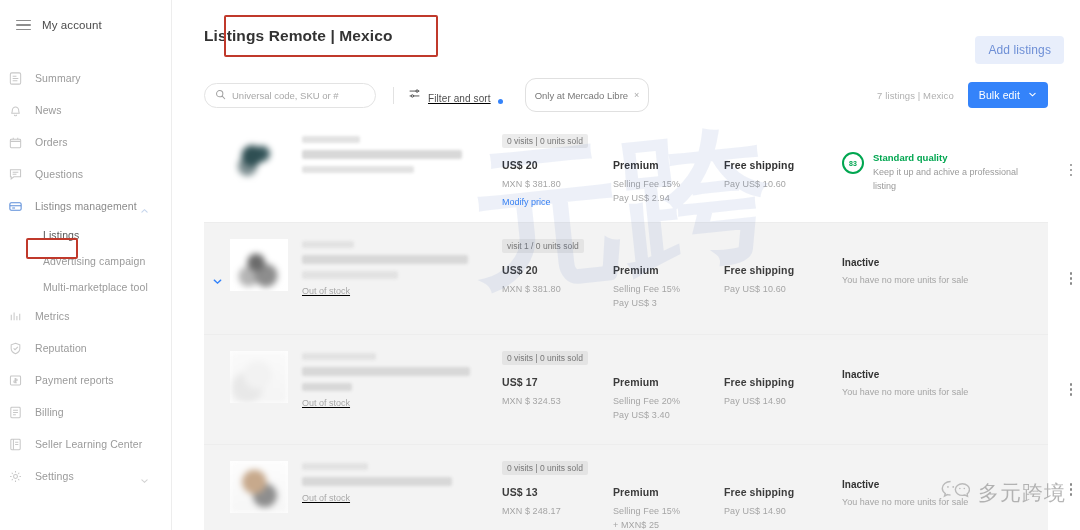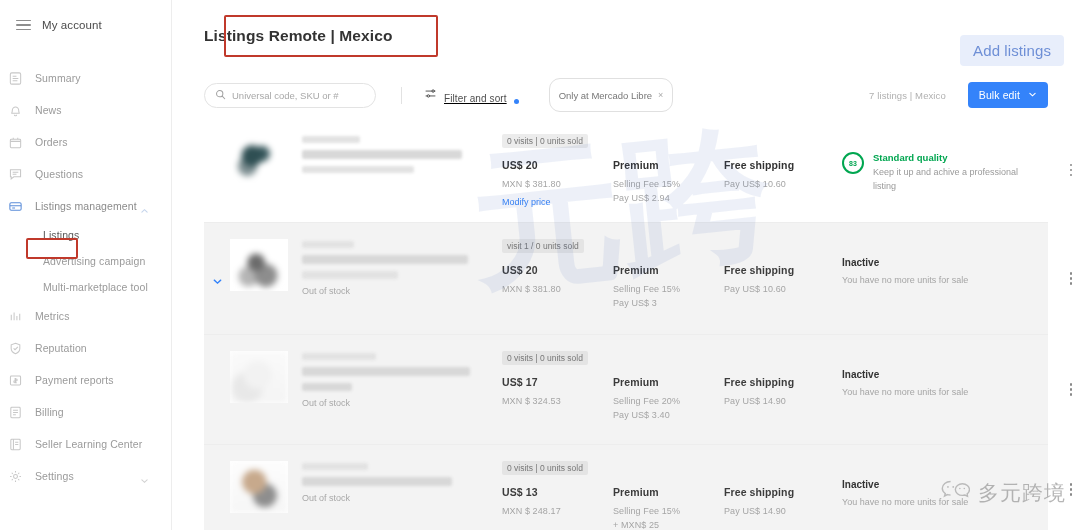--- a/index.html
+++ b/index.html
@@ -65,32 +65,32 @@
 
   .topbar {
     height: 72px; display: flex; align-items: center;
     padding: 0 16px 0 32px; position: relative; z-index: 6;
   }
   .page-title {
     font-size: 15.5px; font-weight: bold; color: #333; letter-spacing: .1px;
   }
   .spacer { flex: 1; }
   .add-listings {
-    font-size: 15px; color: #6e8fd6; background: #e8eefb;
+    font-size: 12px; color: #6e8fd6; background: #e8eefb;
     border: none; border-radius: 4px;
     padding: 7px 13px; cursor: pointer; letter-spacing: .1px; margin-top: 28px;
   }
 
   .content {
     position: absolute; left: 0; right: 0; top: 72px; bottom: 0;
     padding: 0 32px 0 32px;
   }
 
   
-  .toolbar { display: flex; align-items: center; height: 46px; gap: 8px; }
+  .toolbar { display: flex; align-items: center; height: 46px; gap: 0; }
   .search {
     width: 172px; height: 25px; border: 1px solid #e3e3e3; border-radius: 13px;
     display: flex; align-items: center; gap: 6px; padding: 0 10px; background: #fff;
   }
   .search input {
     border: none; outline: none; font-size: 9.5px; color: #9f9f9f;
     font-family: "Liberation Sans", sans-serif; background: transparent; width: 130px;
   }
   .search input::placeholder { color: #a8a8a8; }
   .vdiv { width: 1px; height: 17px; background: #e2e2e2; margin: 0 14px 0 17px; }
@@ -123,21 +123,21 @@
   .row.r2 { height: 112px; }
   .row.r3 { height: 110px; }
   .row.r4 { height: 90px; }
 
   .col-expand { width: 26px; flex: 0 0 26px; display: flex; align-items: center; justify-content: center; }
   .col-expand .cv { width: 11px; height: 11px; }
 
   .col-prod { width: 272px; flex: 0 0 272px; display: flex; gap: 14px; padding-top: 16px; }
   .thumb { width: 58px; height: 52px; flex: 0 0 58px; position: relative; overflow: hidden; background: #fff; }
   .thumb .blurimg { position: absolute; inset: 0; filter: blur(3px); }
-  .prod-text { flex: 1; padding-top: 2px; }
+  .prod-text { flex: 1; padding-top: 2px; text-decoration: underline; }
   .redact { background: #d8d8d8; border-radius: 2px; filter: blur(1.6px); margin-bottom: 7px; }
   .redact.light { background: #e2e2e2; }
   .stock-lbl { font-size: 9px; color: #a8a8a8; margin-top: 4px; filter: blur(.4px); }
 
   .col-stats { flex: 1; padding-top: 12px; position: relative; }
   .visits {
     display: inline-block; font-size: 8.5px; color: #777;
     background: #ececec; border-radius: 2px; padding: 2px 5px; margin-bottom: 11px;
     filter: blur(.2px);
   }

